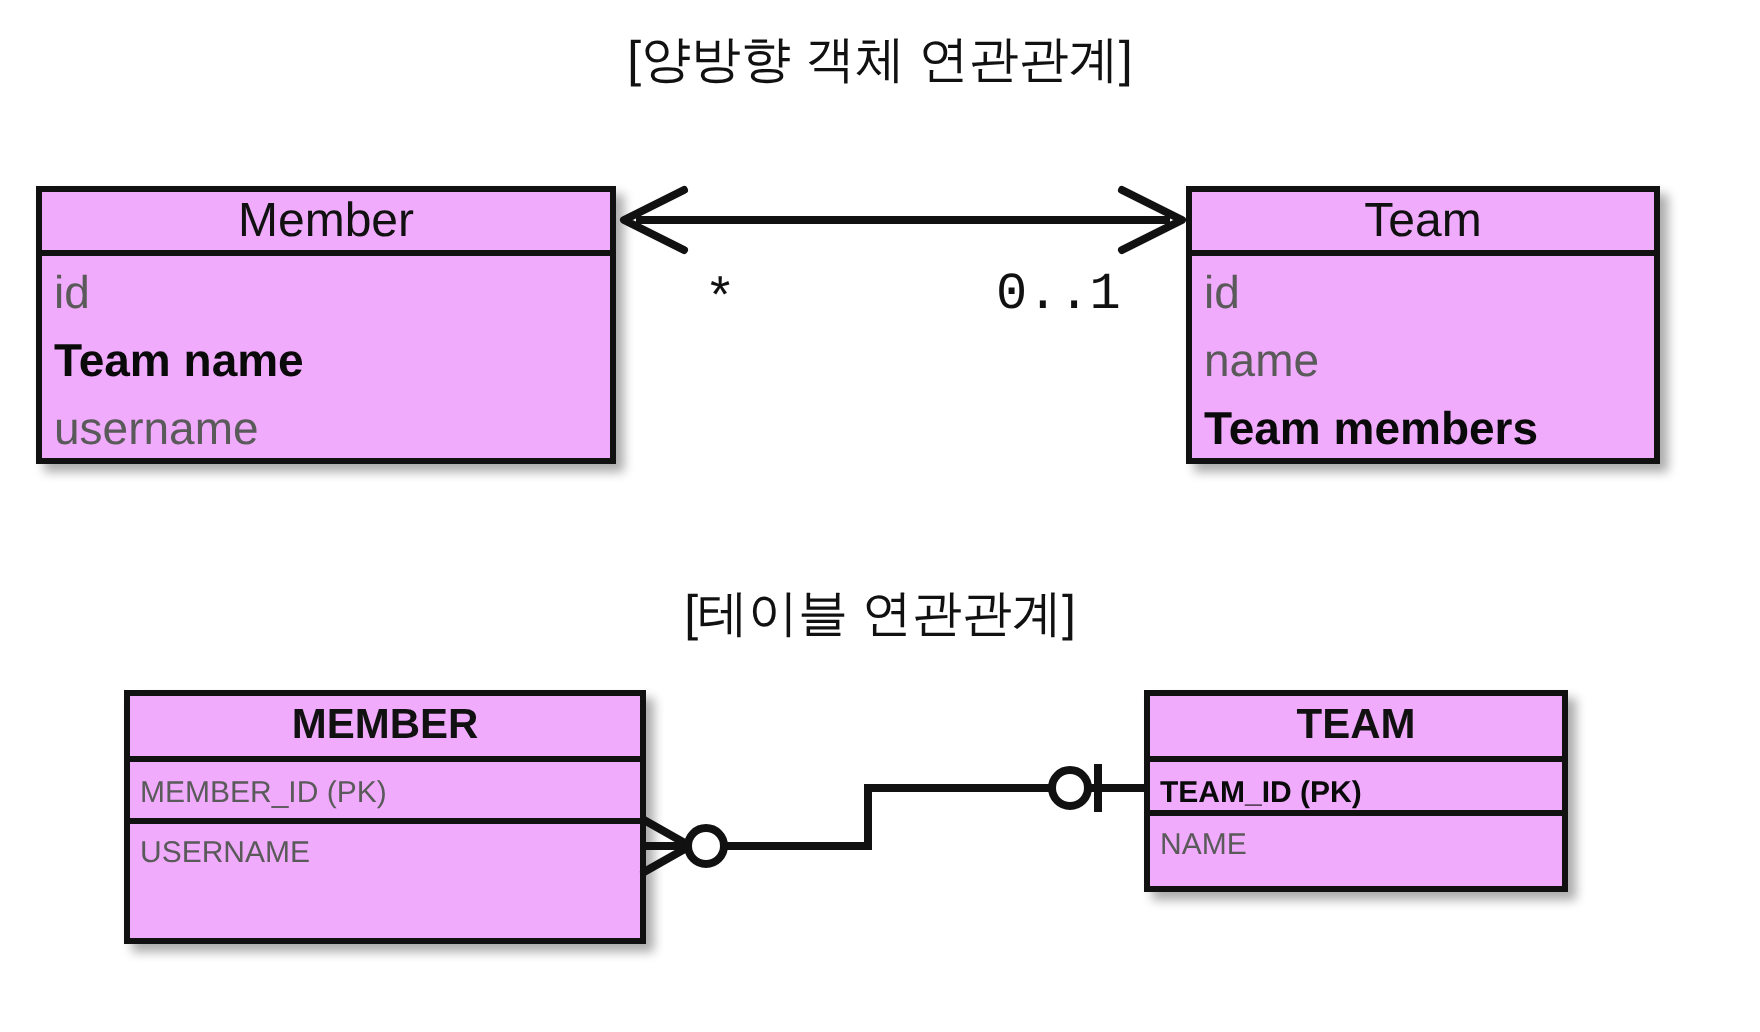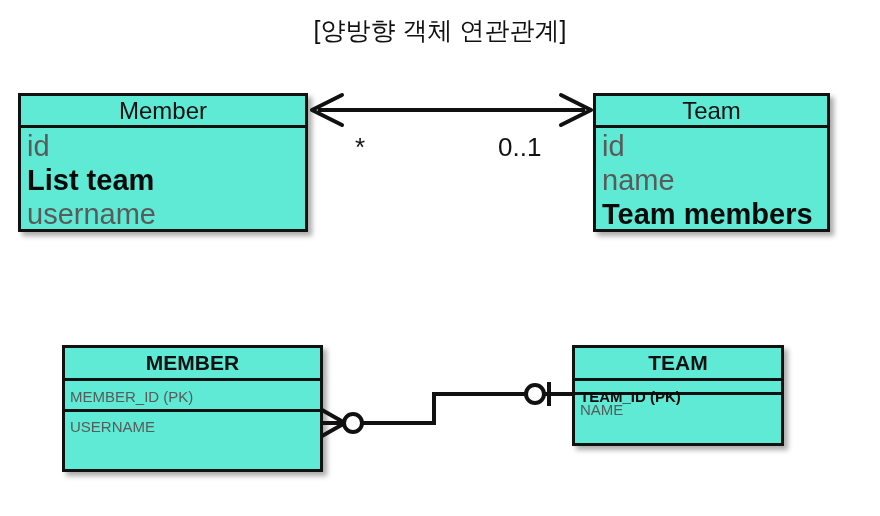--- a/index.html
+++ b/index.html
@@ -32,21 +32,21 @@
     left: 0; top: 18px; width: 880px;
   }
   #title-table {
     left: 0; top: 295px; width: 880px;
   }
 
   
   .box {
     position: absolute;
     box-sizing: border-box;
-    background: #5eead4;
+    background: #f0abfc;
     border: 3px solid #111111;
     box-shadow: 4px 4px 5px rgba(0,0,0,0.33);
   }
   .box-header {
     box-sizing: border-box;
     text-align: center;
     color: #111111;
     white-space: nowrap;
     overflow: hidden;
   }
@@ -69,21 +69,21 @@
 
   
   .uml .box-header {
     height: 29px;
     line-height: 29px;
     font-size: 24px;
   }
   .uml .attr {
     height: 34px;
     line-height: 34px;
-    font-size: 29px;
+    font-size: 23px;
   }
   .uml .box-body { height: 103px; }
 
   #box-member { left: 18px;  top: 93px;  width: 290px; height: 139px; }
   #box-team   { left: 593px; top: 93px;  width: 237px; height: 139px; }
 
   
   .erd .box-header {
     height: 30px;
     line-height: 30px;
@@ -115,34 +115,34 @@
   }
   
   .mult {
     position: absolute;
     color: #111111;
     font-size: 26px;
     line-height: 1;
     white-space: nowrap;
   }
   #mult-left  { left: 355px; top: 134px; }
-  #mult-right { left: 498px; top: 134px; }
+  #mult-right { left: 498px; top: 134px; font-family: Liberation Mono, monospace; }
 </style>
 </head>
 <body>
 
 <div id="canvas">
 
   <div class="section-title" id="title-object">[양방향 객체 연관관계]</div>
 
   <div class="box uml" id="box-member">
     <div class="box-header">Member</div>
     <div class="box-body">
       <div class="attr">id</div>
-      <div class="attr bold">List team</div>
+      <div class="attr bold">Team name</div>
       <div class="attr">username</div>
     </div>
   </div>
 
   <div class="box uml" id="box-team">
     <div class="box-header">Team</div>
     <div class="box-body">
       <div class="attr">id</div>
       <div class="attr">name</div>
       <div class="attr bold">Team members</div>
@@ -154,34 +154,35 @@
     <line x1="318" y1="110" x2="585" y2="110" stroke="#111111" stroke-width="4"></line>
 
     <polyline points="342,95 312,110 342,125" fill="none" stroke="#111111" stroke-width="4" stroke-linecap="round" stroke-linejoin="round"></polyline>
 
     <polyline points="561,95 591,110 561,125" fill="none" stroke="#111111" stroke-width="4" stroke-linecap="round" stroke-linejoin="round"></polyline>
   </svg>
 
   <div class="mult" id="mult-left">*</div>
   <div class="mult" id="mult-right">0..1</div>
 
+  <div class="section-title" id="title-table">[테이블 연관관계]</div>
 
   <div class="box erd" id="box-member-tbl">
     <div class="box-header">MEMBER</div>
     <div class="box-body erd-section" style="height:31px;">
       <div class="attr">MEMBER_ID (PK)</div>
     </div>
     <div class="erd-section" style="height:58px;">
       <div class="attr">USERNAME</div>
     </div>
   </div>
 
   <div class="box erd" id="box-team-tbl">
     <div class="box-header">TEAM</div>
-    <div class="box-body erd-section" style="height:14px;">
+    <div class="box-body erd-section" style="height:27px;">
       <div class="attr bold">TEAM_ID (PK)</div>
     </div>
     <div class="erd-section" style="height:31px;">
       <div class="attr">NAME</div>
     </div>
   </div>
 
   <svg class="conn">
 
     <polyline points="362,423 434,423 434,394 524,394" fill="none" stroke="#111111" stroke-width="4" stroke-linecap="square" stroke-linejoin="miter"></polyline>

